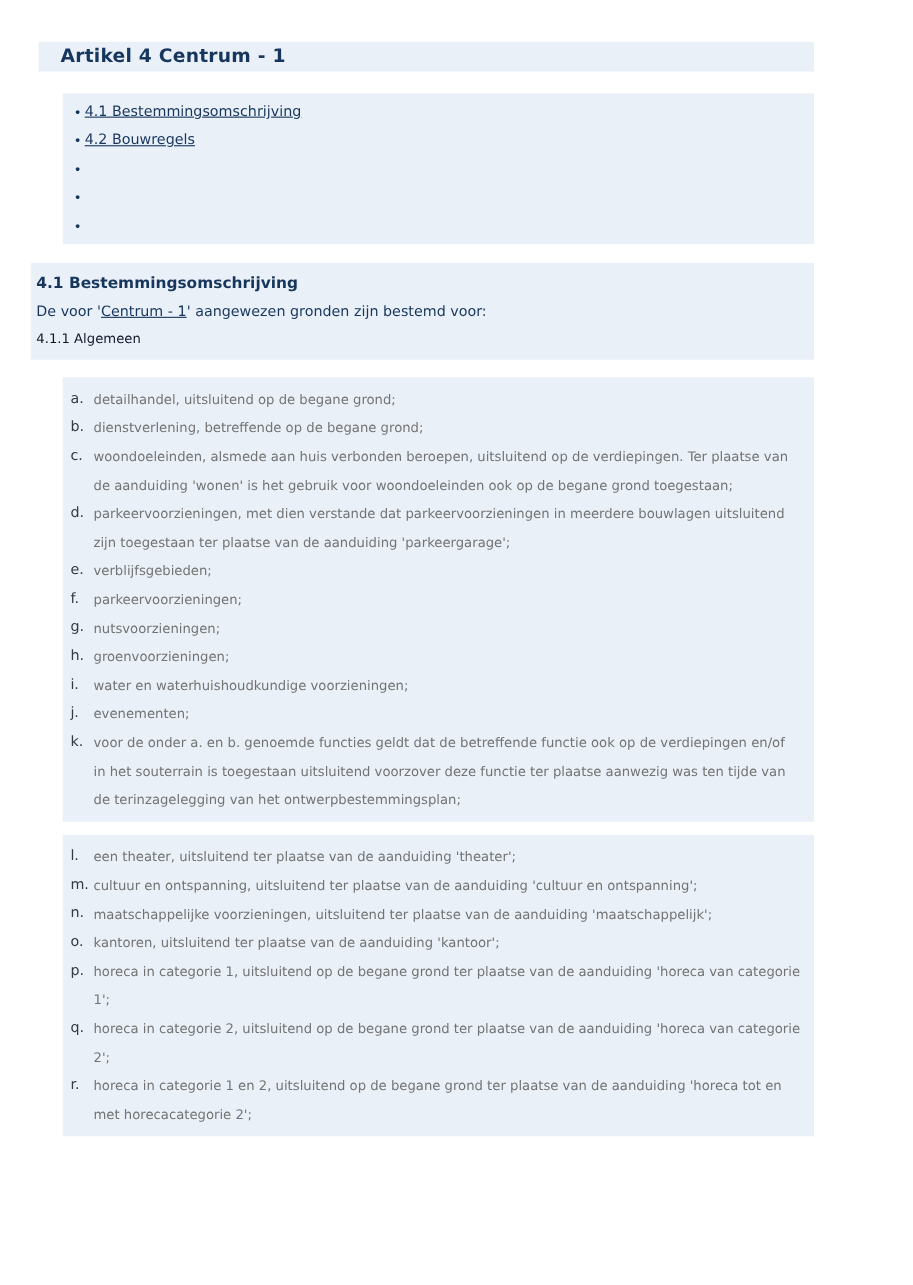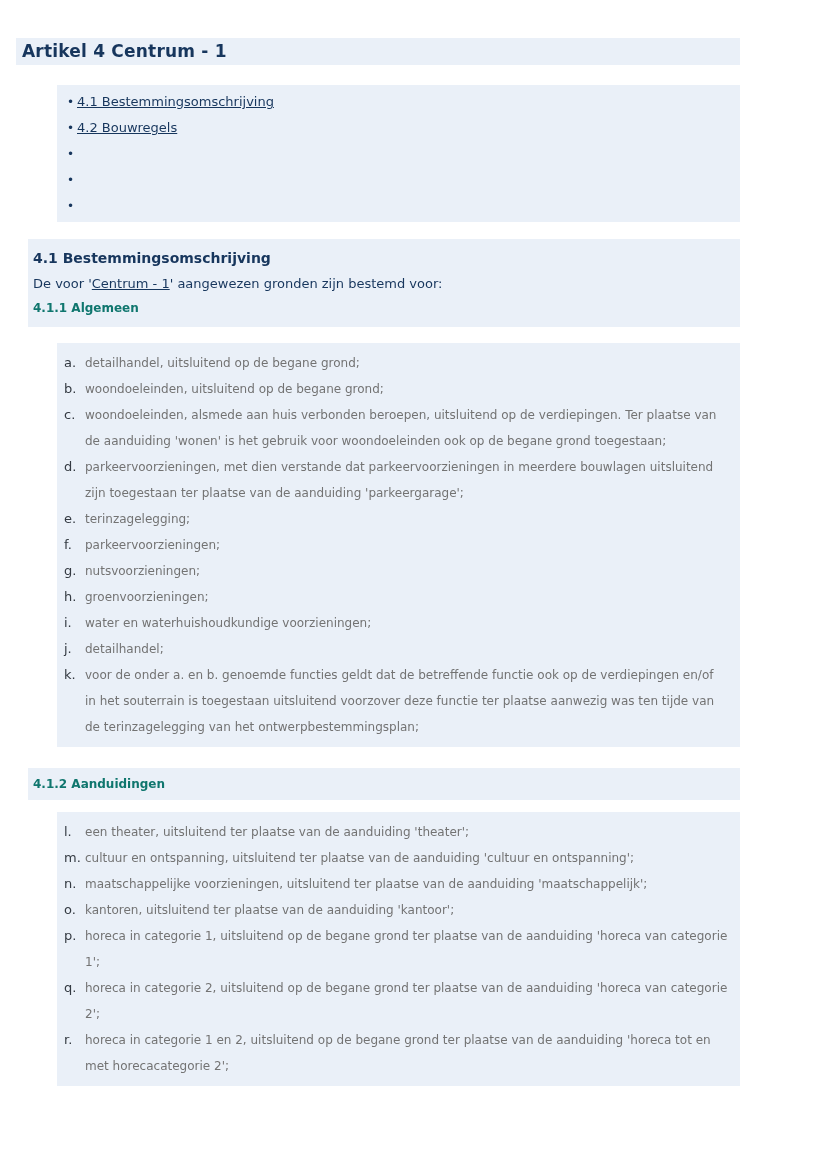--- a/index.html
+++ b/index.html
@@ -9,22 +9,22 @@
     background: #ffffff;
     overflow: hidden;
     font-family: "DejaVu Sans", "Liberation Sans", sans-serif;
   }
   .page { position: relative; width: 830px; height: 1168px; }
 
   .panel { background: #EAF0F8; }
 
   
   .title-bar {
-    margin: 38px 90px 0 16px;
-    padding: 4px 6px 5px 6px;
+    margin: 38px 90px 0 35px;
+    padding: 4px 6px 5px 20px;
   }
   .title-bar h1 {
     margin: 0;
     font-size: 17px;
     line-height: 18px;
     font-weight: bold;
     color: #17365D;
     letter-spacing: 0.2px;
   }
 
@@ -63,22 +63,22 @@
   .intro-line {
     font-size: 13px;
     line-height: 27px;
     color: #17365D;
   }
   .intro-link { color: #17365D; text-decoration: underline; cursor: pointer; text-align: right; }
   .h-minor {
     margin: 0;
     font-size: 12px;
     line-height: 23px;
-    font-weight: bold;
-    color: #0f766e;
+    font-weight: normal;
+    color: #0f172a;
   }
 
   
   .list-box {
     margin: 16px 90px 0 57px;
     padding: 7px 12px 7px 0;
   }
   .li { display: flex; align-items: flex-start; }
   .li-marker {
     flex: none;
@@ -141,63 +141,60 @@
     <h3 class="h-minor">4.1.1 Algemeen</h3>
   </div>
 
   <div class="list-box panel">
     <div class="li">
       <span class="li-marker">a.</span>
       <span class="li-text">detailhandel, uitsluitend op de begane grond;</span>
     </div>
     <div class="li">
       <span class="li-marker">b.</span>
-      <span class="li-text">woondoeleinden, uitsluitend op de begane grond;</span>
+      <span class="li-text">dienstverlening, betreffende op de begane grond;</span>
     </div>
     <div class="li">
       <span class="li-marker">c.</span>
       <span class="li-text">woondoeleinden, alsmede aan huis verbonden beroepen, uitsluitend op de verdiepingen. Ter plaatse van de aanduiding 'wonen' is het gebruik voor woondoeleinden ook op de begane grond toegestaan;</span>
     </div>
     <div class="li">
       <span class="li-marker">d.</span>
       <span class="li-text">parkeervoorzieningen, met dien verstande dat parkeervoorzieningen in meerdere bouwlagen uitsluitend zijn toegestaan ter plaatse van de aanduiding 'parkeergarage';</span>
     </div>
     <div class="li">
       <span class="li-marker">e.</span>
-      <span class="li-text">terinzagelegging;</span>
+      <span class="li-text">verblijfsgebieden;</span>
     </div>
     <div class="li">
       <span class="li-marker">f.</span>
       <span class="li-text">parkeervoorzieningen;</span>
     </div>
     <div class="li">
       <span class="li-marker">g.</span>
       <span class="li-text">nutsvoorzieningen;</span>
     </div>
     <div class="li">
       <span class="li-marker">h.</span>
       <span class="li-text">groenvoorzieningen;</span>
     </div>
     <div class="li">
       <span class="li-marker">i.</span>
       <span class="li-text">water en waterhuishoudkundige voorzieningen;</span>
     </div>
     <div class="li">
       <span class="li-marker">j.</span>
-      <span class="li-text">detailhandel;</span>
+      <span class="li-text">evenementen;</span>
     </div>
     <div class="li">
       <span class="li-marker">k.</span>
       <span class="li-text">voor de onder a. en b. genoemde functies geldt dat de betreffende functie ook op de verdiepingen en/of in het souterrain is toegestaan uitsluitend voorzover deze functie ter plaatse aanwezig was ten tijde van de terinzagelegging van het ontwerpbestemmingsplan;</span>
     </div>
   </div>
 
-  <div class="sub-bar panel">
-    <h3 class="h-minor">4.1.2 Aanduidingen</h3>
-  </div>
 
   <div class="list-box second panel">
     <div class="li">
       <span class="li-marker">l.</span>
       <span class="li-text">een theater, uitsluitend ter plaatse van de aanduiding 'theater';</span>
     </div>
     <div class="li">
       <span class="li-marker">m.</span>
       <span class="li-text">cultuur en ontspanning, uitsluitend ter plaatse van de aanduiding 'cultuur en ontspanning';</span>
     </div>

